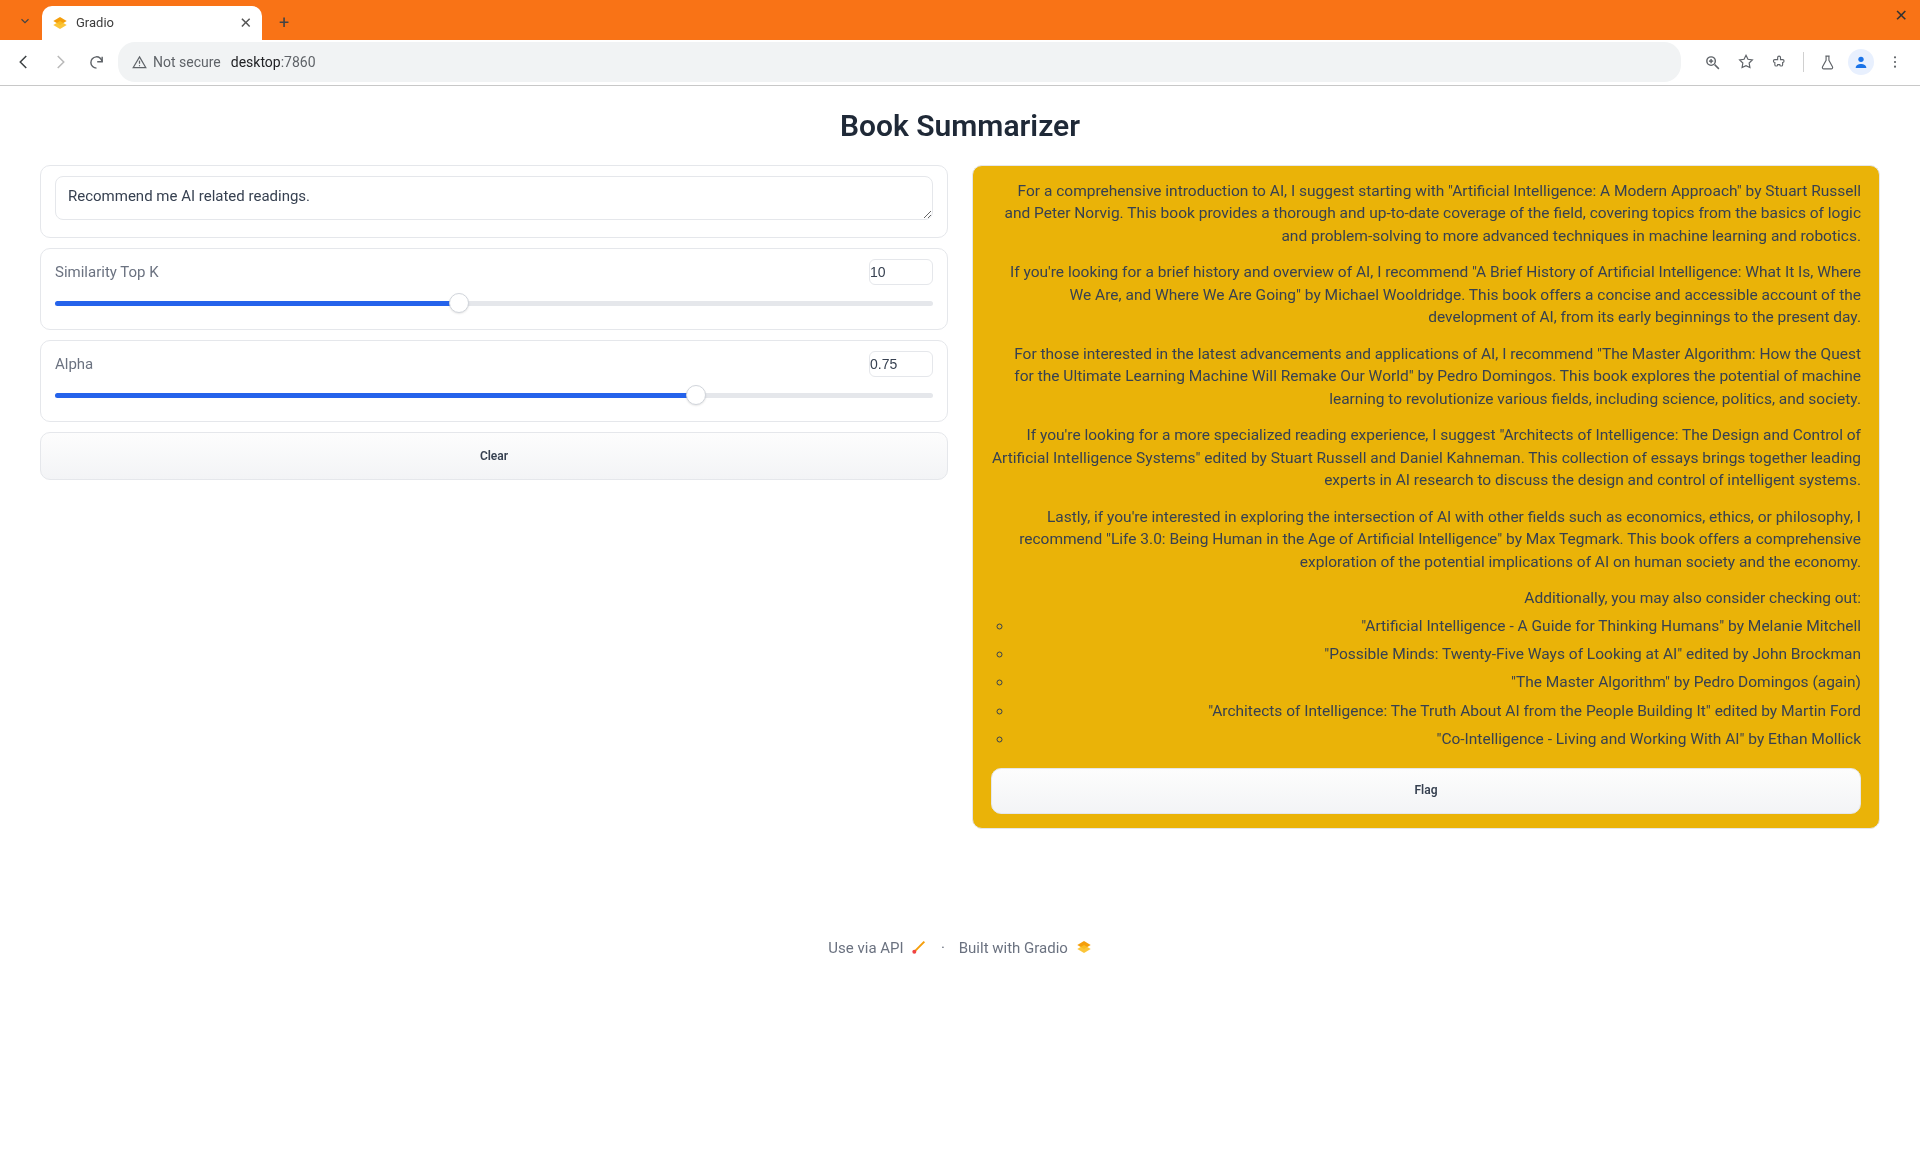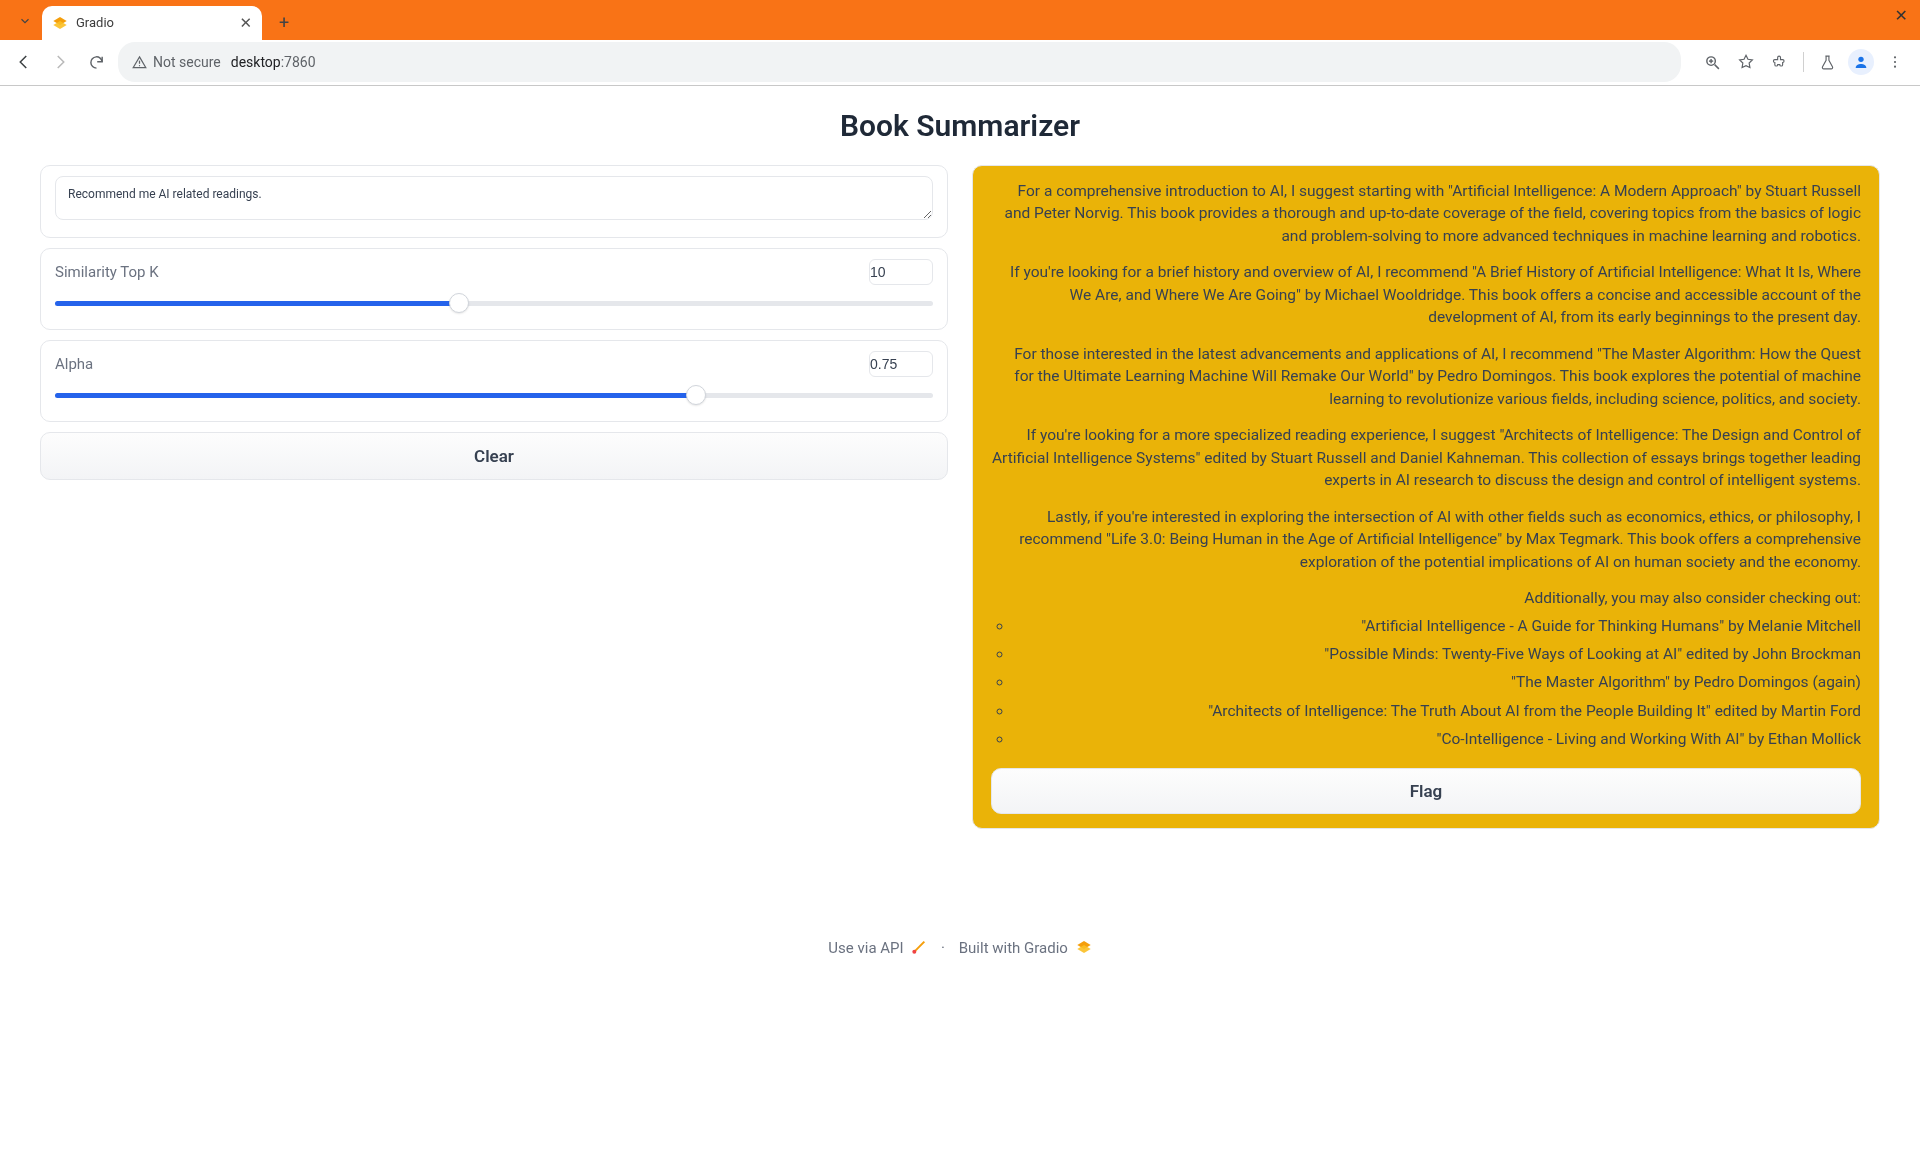--- a/index.html
+++ b/index.html
@@ -140,21 +140,21 @@
     color:#6b7280;
     font-size:15px;
     margin-bottom:8px;
   }
   textarea.prompt {
     width:100%;
     border:1px solid #e5e7eb;
     border-radius:8px;
     padding:10px 12px;
     font-family:inherit;
-    font-size:12px;
+    font-size:15px;
     resize: both;
     min-height:44px;
     color:#374151;
     background:#fff;
   }
 
   .slider-head {
     display:flex;
     align-items:center;
     justify-content:space-between;
@@ -201,21 +201,21 @@
     transform:translateX(-50%);
     box-shadow:0 1px 2px rgba(0,0,0,.1);
   }
 
   .btn-row { display:flex; gap:16px; margin-top:8px;}
   .btn {
     flex:1;
     height:48px;
     border-radius:10px;
     border:1px solid #e5e7eb;
-    font-size:17px;
+    font-size:12px;
     font-weight:600;
     cursor:pointer;
     display:flex;align-items:center;justify-content:center;
   }
   .btn.clear { background:linear-gradient(#fdfdfd,#f3f4f6); color:#374151;}
   .btn.submit {
     background:linear-gradient(#fde6c4,#f9c187);
     border-color:#f3c48d;
     color:#b45309;
   }

